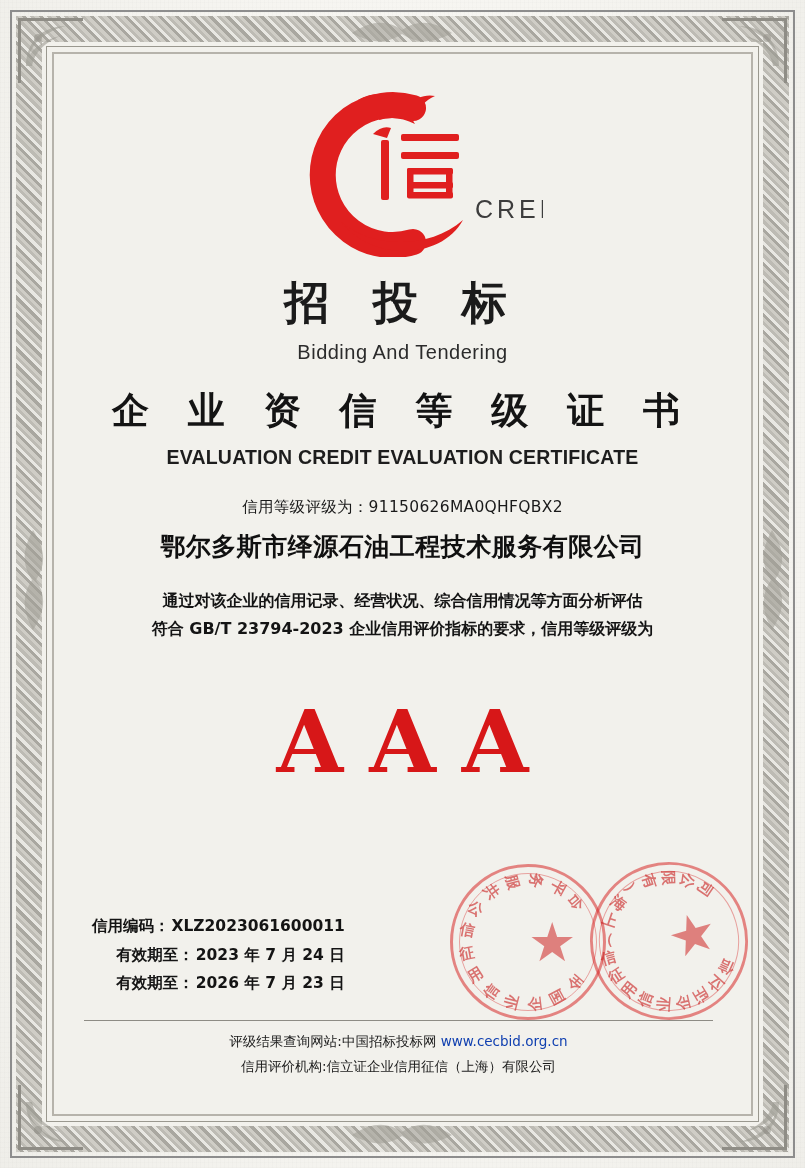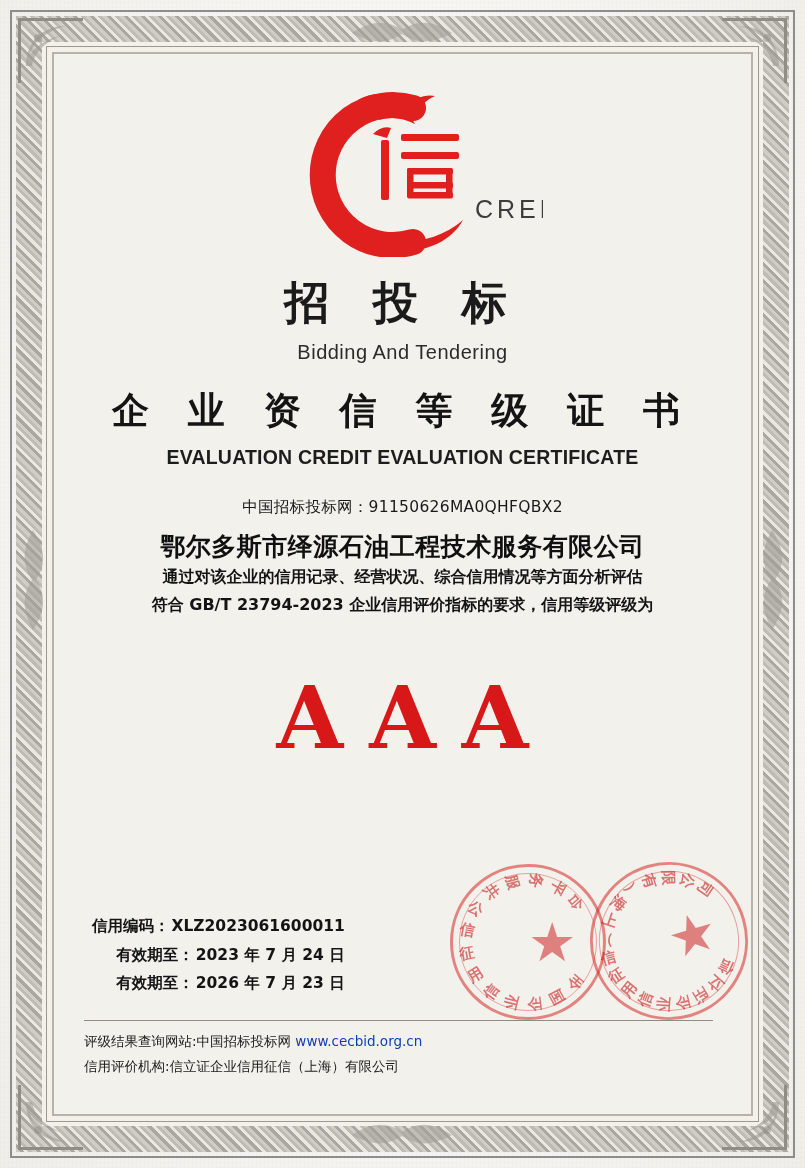--- a/index.html
+++ b/index.html
@@ -153,20 +153,21 @@
   }
   .company-addr {
     font-family: "DejaVu Sans", "Liberation Sans", sans-serif;
     font-size: 15.5px;
     font-weight: bold;
     color: #161616;
     margin-top: 10px;
   }
 
   .statement {
+    margin-top: 24px;
     font-family: "DejaVu Sans", "Liberation Sans", sans-serif;
     font-size: 16px;
     font-weight: bold;
     color: #141414;
     line-height: 1.75;
   }
 
   .grade {
     font-family: "DejaVu Serif", "Liberation Serif", serif;
     font-weight: bold;
@@ -188,21 +189,21 @@
     color: #141414;
     line-height: 1.85;
   }
   .details .row span.label { margin-right: 2px; }
 
   .footer {
     position: absolute;
     left: 24px;
     right: 32px;
     bottom: 28px;
-    text-align: left;
+    text-align: center;
   }
   .footer-divider {
     border-top: 1px solid #8e8c85;
     margin-bottom: 8px;
   }
   .footer-line {
     font-family: "DejaVu Sans", "Liberation Sans", sans-serif;
     font-size: 13.5px;
     color: #1a1a1a;
     line-height: 1.8;
@@ -324,21 +325,21 @@
           <text x="212" y="136" font-family="Liberation Sans, sans-serif" font-size="25" letter-spacing="4" fill="#3d3d3d">CREDIT</text>
         </svg>
       </div>
     </div>
 
     <div class="title-cn">招 投 标</div>
     <div class="title-en">Bidding And Tendering</div>
     <div class="title-cn2">企 业 资 信 等 级 证 书</div>
     <div class="title-en2">EVALUATION CREDIT EVALUATION CERTIFICATE</div>
 
-    <div class="credit-code">中国招标投标网：91150626MA0QHFQBX2</div>
+    <div class="credit-code">信用等级评级为：91150626MA0QHFQBX2</div>
 
     <div class="company-name">鄂尔多斯市绎源石油工程技术服务有限公司</div>
 
     <div class="statement">
       <div>通过对该企业的信用记录、经营状况、综合信用情况等方面分析评估</div>
       <div>符合 GB/T 23794-2023 企业信用评价指标的要求，信用等级评级为</div>
     </div>
 
     <div class="grade">AAA</div>
 

